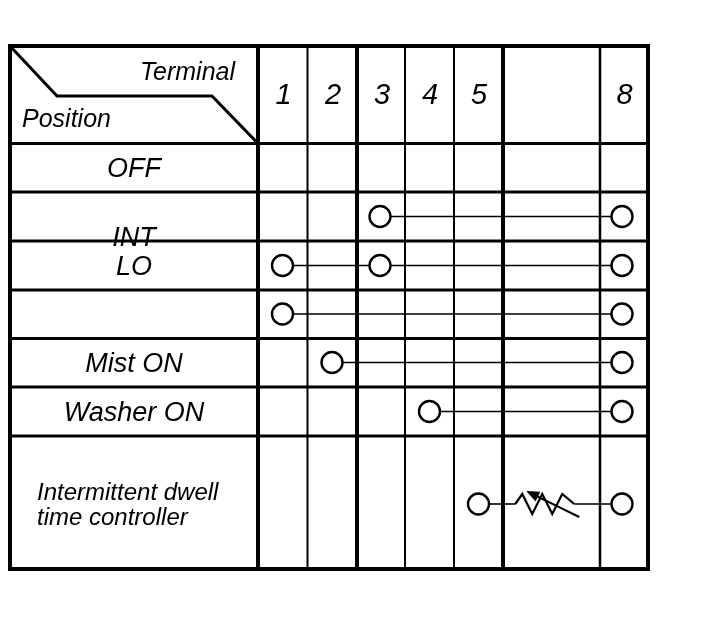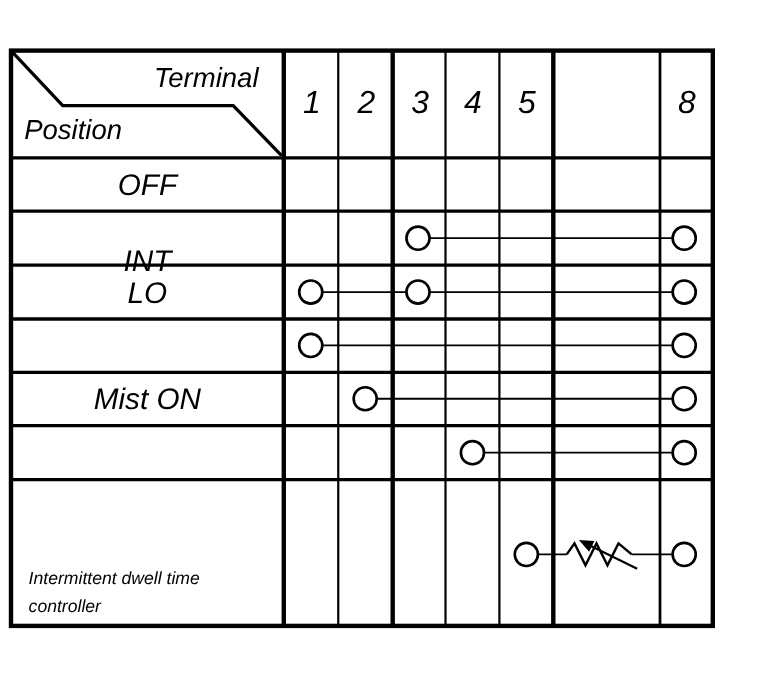--- a/index.html
+++ b/index.html
@@ -8,22 +8,22 @@
     position:relative;width:704px;height:606px;background:var(--bg);
     font-family:"Liberation Sans", sans-serif;color:var(--fg);overflow:hidden;font-style:italic;
   }
   .stage svg{position:absolute;left:0;top:0;}
   .txt{position:absolute;display:flex;align-items:center;justify-content:center;
        white-space:nowrap;color:var(--fg);}
   .corner-terminal{left:30px;top:46px;width:205px;height:50px;justify-content:flex-end;font-size:25px;}
   .corner-position{left:22px;top:96px;width:170px;height:45px;justify-content:flex-start;font-size:25px;}
   .th{top:48px;height:93px;font-size:29px;}
   .rowlabel{left:10px;width:248px;font-size:27px;}
-  .rowlabel.multiline{left:26px;width:208px;justify-content:flex-start;text-align:left;
-       font-size:16px;line-height:25px;white-space:normal;margin-top:35px;}
+  .rowlabel.multiline{left:37px;width:208px;justify-content:flex-start;text-align:left;
+       font-size:24px;line-height:25px;white-space:normal;}
   
   .grid{stroke:var(--fg);}
   .frame{fill:none;stroke:var(--fg);stroke-width:4;}
   .diag{fill:none;stroke:var(--fg);stroke-width:3;}
   .wire{stroke:var(--fg);stroke-width:1.6;}
   .contact{fill:var(--bg);stroke:var(--fg);stroke-width:2.4;}
   .zigzag{fill:none;stroke:var(--fg);stroke-width:2.2;}
   .arrow-shaft{stroke:var(--fg);stroke-width:2;}
   .arrow-head{fill:var(--fg);stroke:none;}
 </style>
@@ -90,15 +90,16 @@
   <div class="txt th" style="left:359px;width:46px;">3</div>
   <div class="txt th" style="left:406px;width:48px;">4</div>
   <div class="txt th" style="left:455px;width:48px;">5</div>
   <div class="txt th" style="left:504px;width:96px;"></div>
   <div class="txt th" style="left:601px;width:47px;">8</div>
 
   <div class="txt rowlabel" style="top:145px;height:47px;text-align:center;">OFF</div>
   <div class="txt rowlabel" style="top:194px;height:47px;margin-top:20px;">INT</div>
   <div class="txt rowlabel" style="top:242.5px;height:47px;">LO</div>
   <div class="txt rowlabel" style="top:340px;height:47px;">Mist ON</div>
+  <div class="txt rowlabel" style="top:388.5px;height:47px;">Washer ON</div>
   <div class="txt rowlabel multiline" style="top:437.5px;height:133px;">Intermittent dwell time controller</div>
 
 </div>
 
 </body></html>

